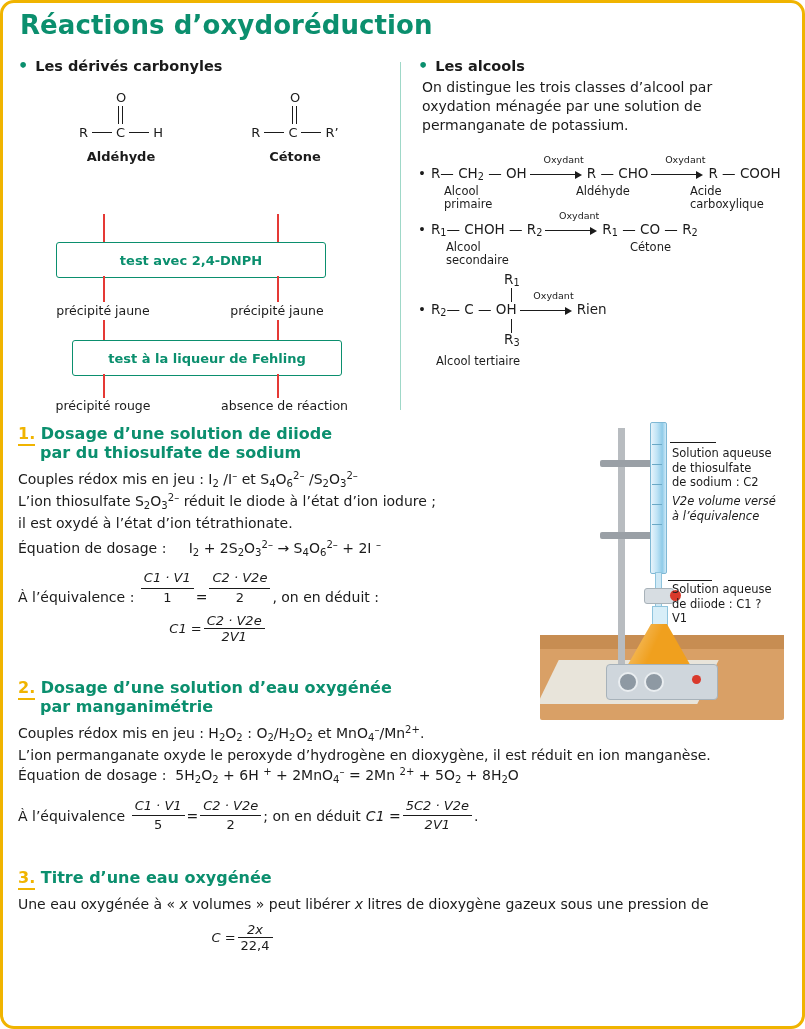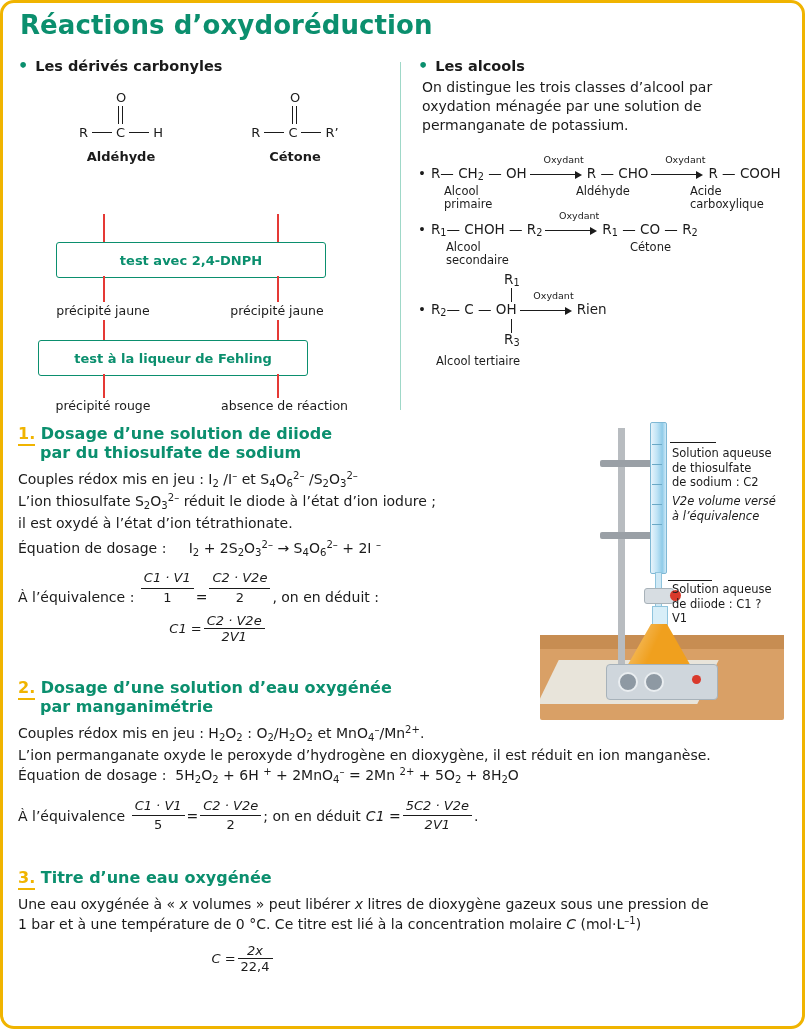--- a/index.html
+++ b/index.html
@@ -186,21 +186,21 @@
 
       <div class="redline" style="left:85px;top:66px;height:26px;"></div>
       <div class="redline" style="left:259px;top:66px;height:26px;"></div>
 
       <div class="smalllbl" style="left:20px;top:93px;width:130px;">précipité jaune</div>
       <div class="smalllbl" style="left:194px;top:93px;width:130px;">précipité jaune</div>
 
       <div class="redline" style="left:85px;top:110px;height:22px;"></div>
       <div class="redline" style="left:259px;top:110px;height:22px;"></div>
 
-      <div class="testbox" style="left:20px;top:130px;width:268px;height:34px;">
+      <div class="testbox" style="left:54px;top:130px;width:268px;height:34px;">
         <span>test à la liqueur de Fehling</span>
       </div>
 
       <div class="redline" style="left:85px;top:164px;height:24px;"></div>
       <div class="redline" style="left:259px;top:164px;height:24px;"></div>
 
       <div class="smalllbl" style="left:20px;top:188px;width:130px;">précipité rouge</div>
       <div class="smalllbl" style="left:190px;top:188px;width:140px;text-align:right;">absence de réaction</div>
     </div>
   </div>
@@ -354,23 +354,20 @@
 
   <div style="position:absolute;left:18px;top:868px;width:770px;">
     <div class="sec-h">
       <span class="num">3.</span>
       <span>Titre d’une eau oxygénée</span>
     </div>
 
     <div class="body-t" style="margin-top:7px;">
       Une eau oxygénée à « <span class="it">x</span> volumes » peut libérer <span class="it">x</span> litres de dioxygène gazeux sous une pression de
     </div>
-    <div class="body-t">
-      1 bar et à une température de 0 °C. Ce titre est lié à la concentration molaire <span class="it">C</span> (mol·L<sup>–1</sup>)
-    </div>
 
     <div style="margin-top:8px;display:flex;align-items:center;justify-content:center;width:450px;">
       <span class="it" style="font-size:13px;">C =</span>
       <span class="frac">
         <span class="n it">2x</span>
         <span class="d">22,4</span>
       </span>
     </div>
   </div>
 

